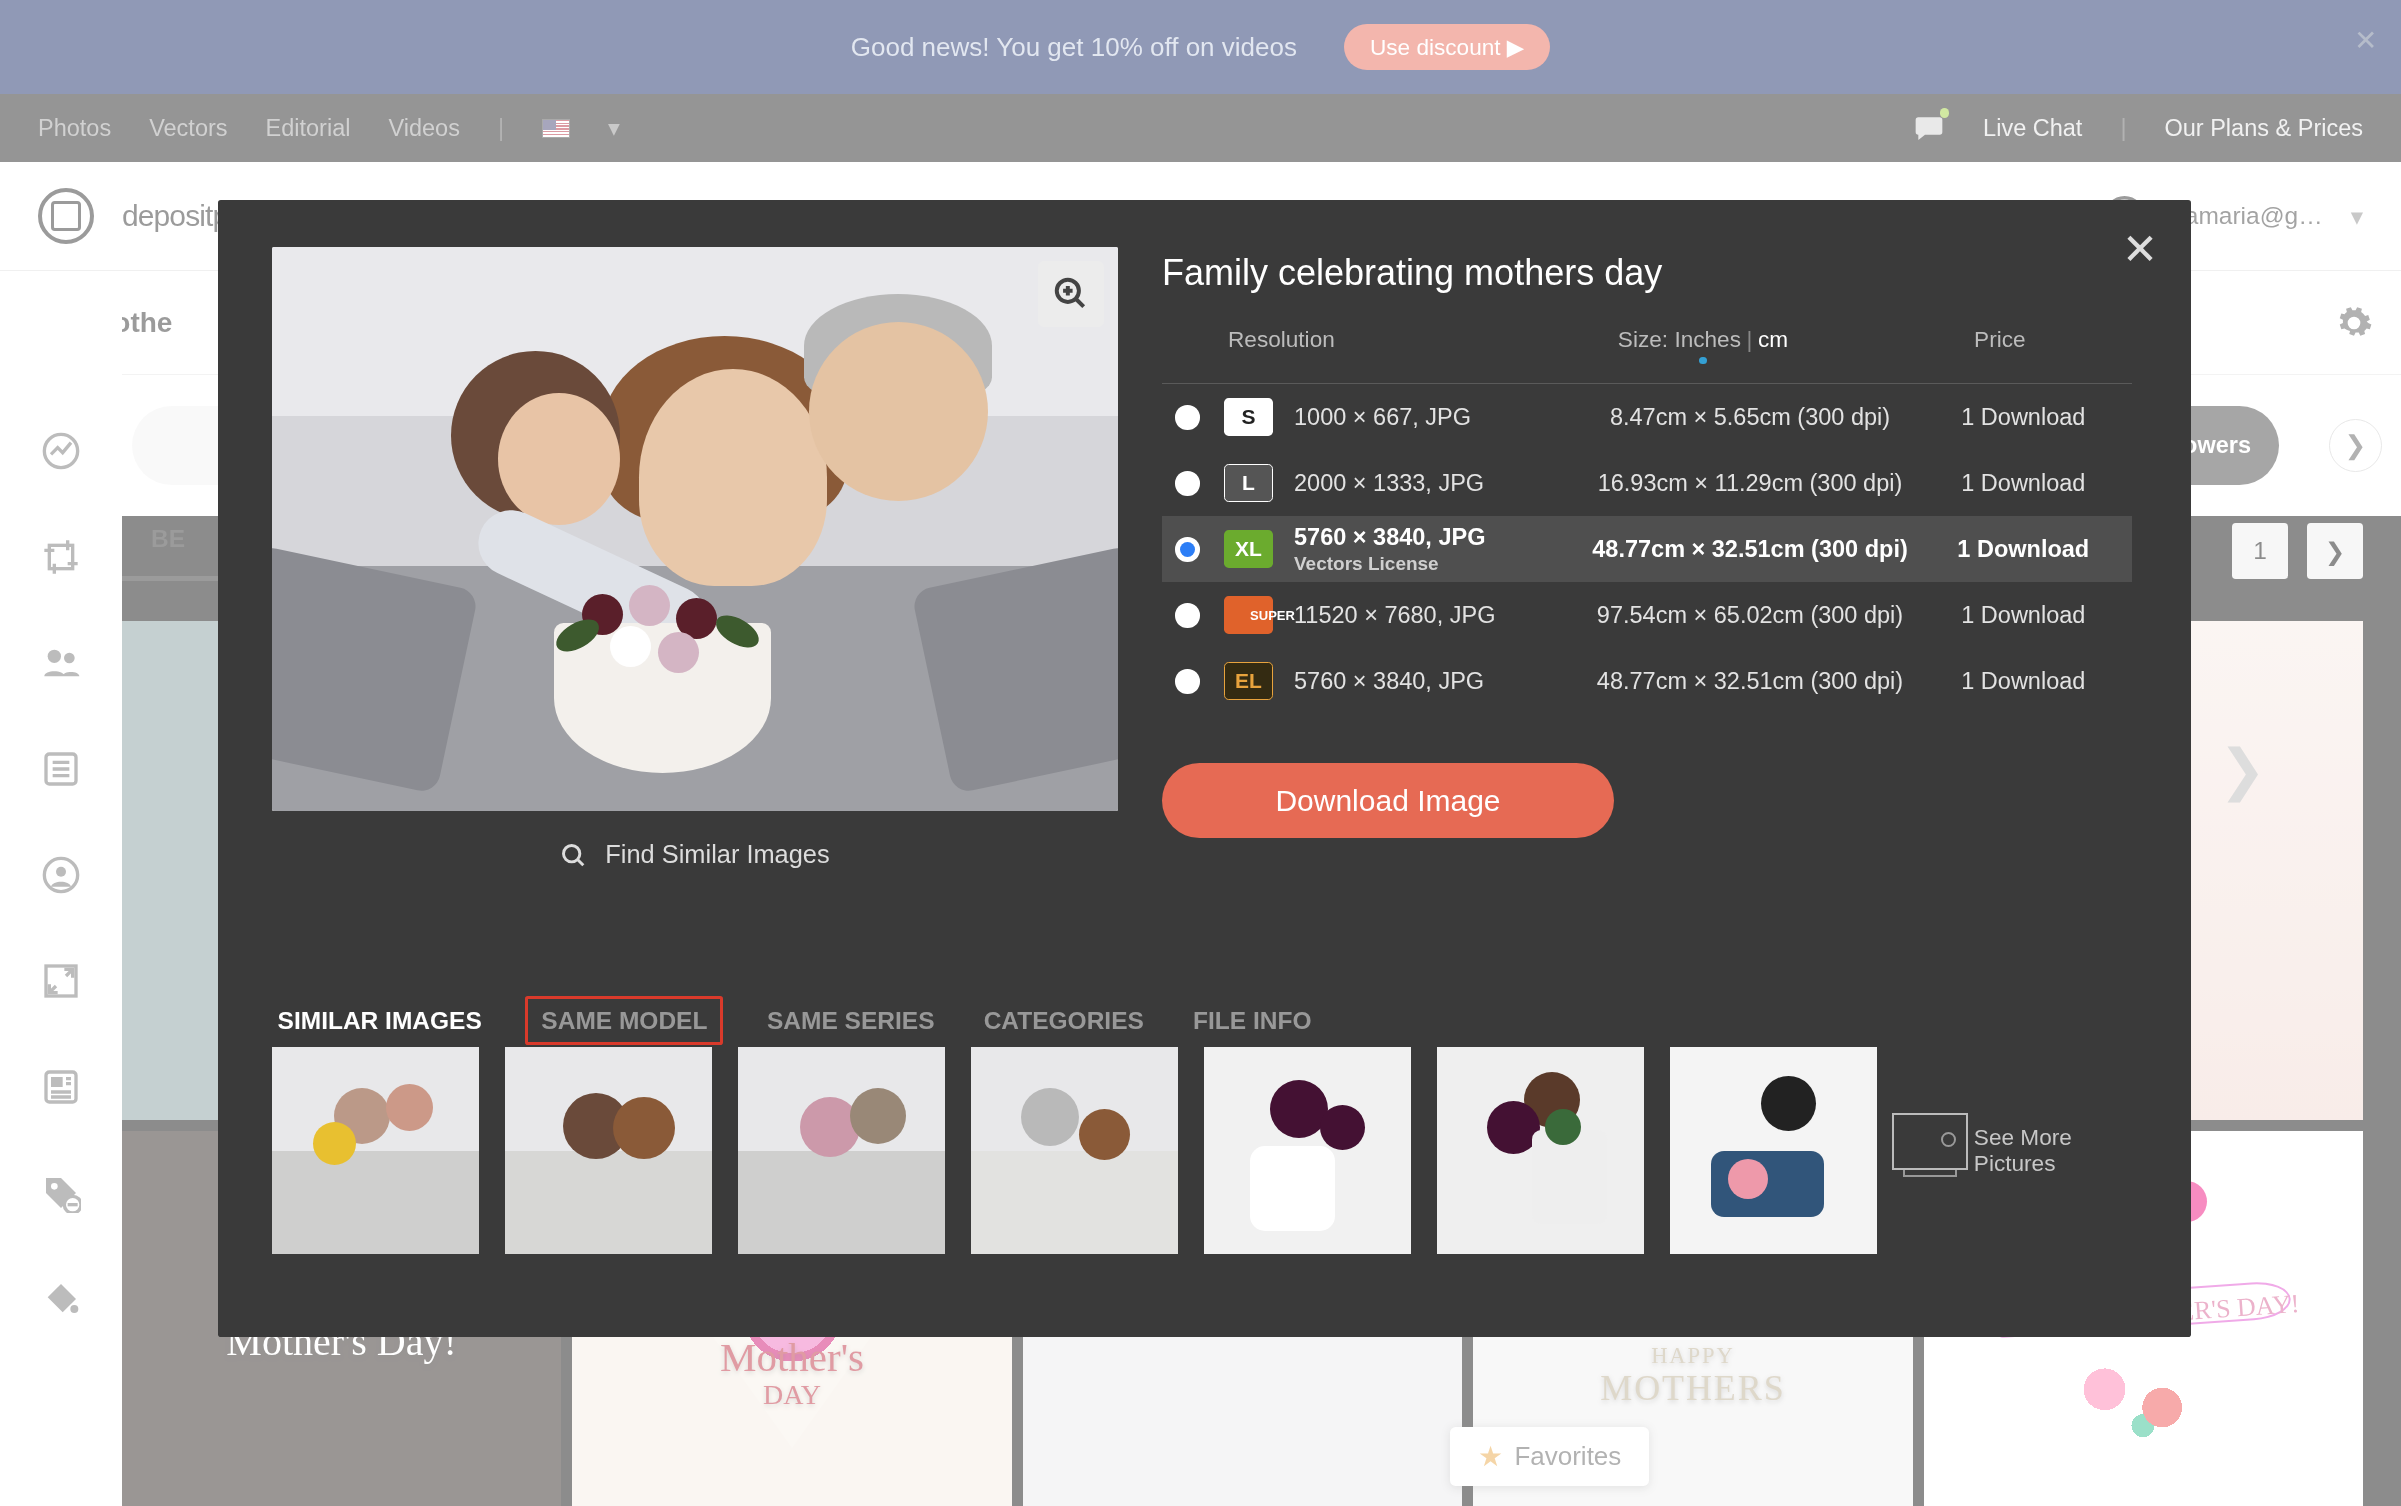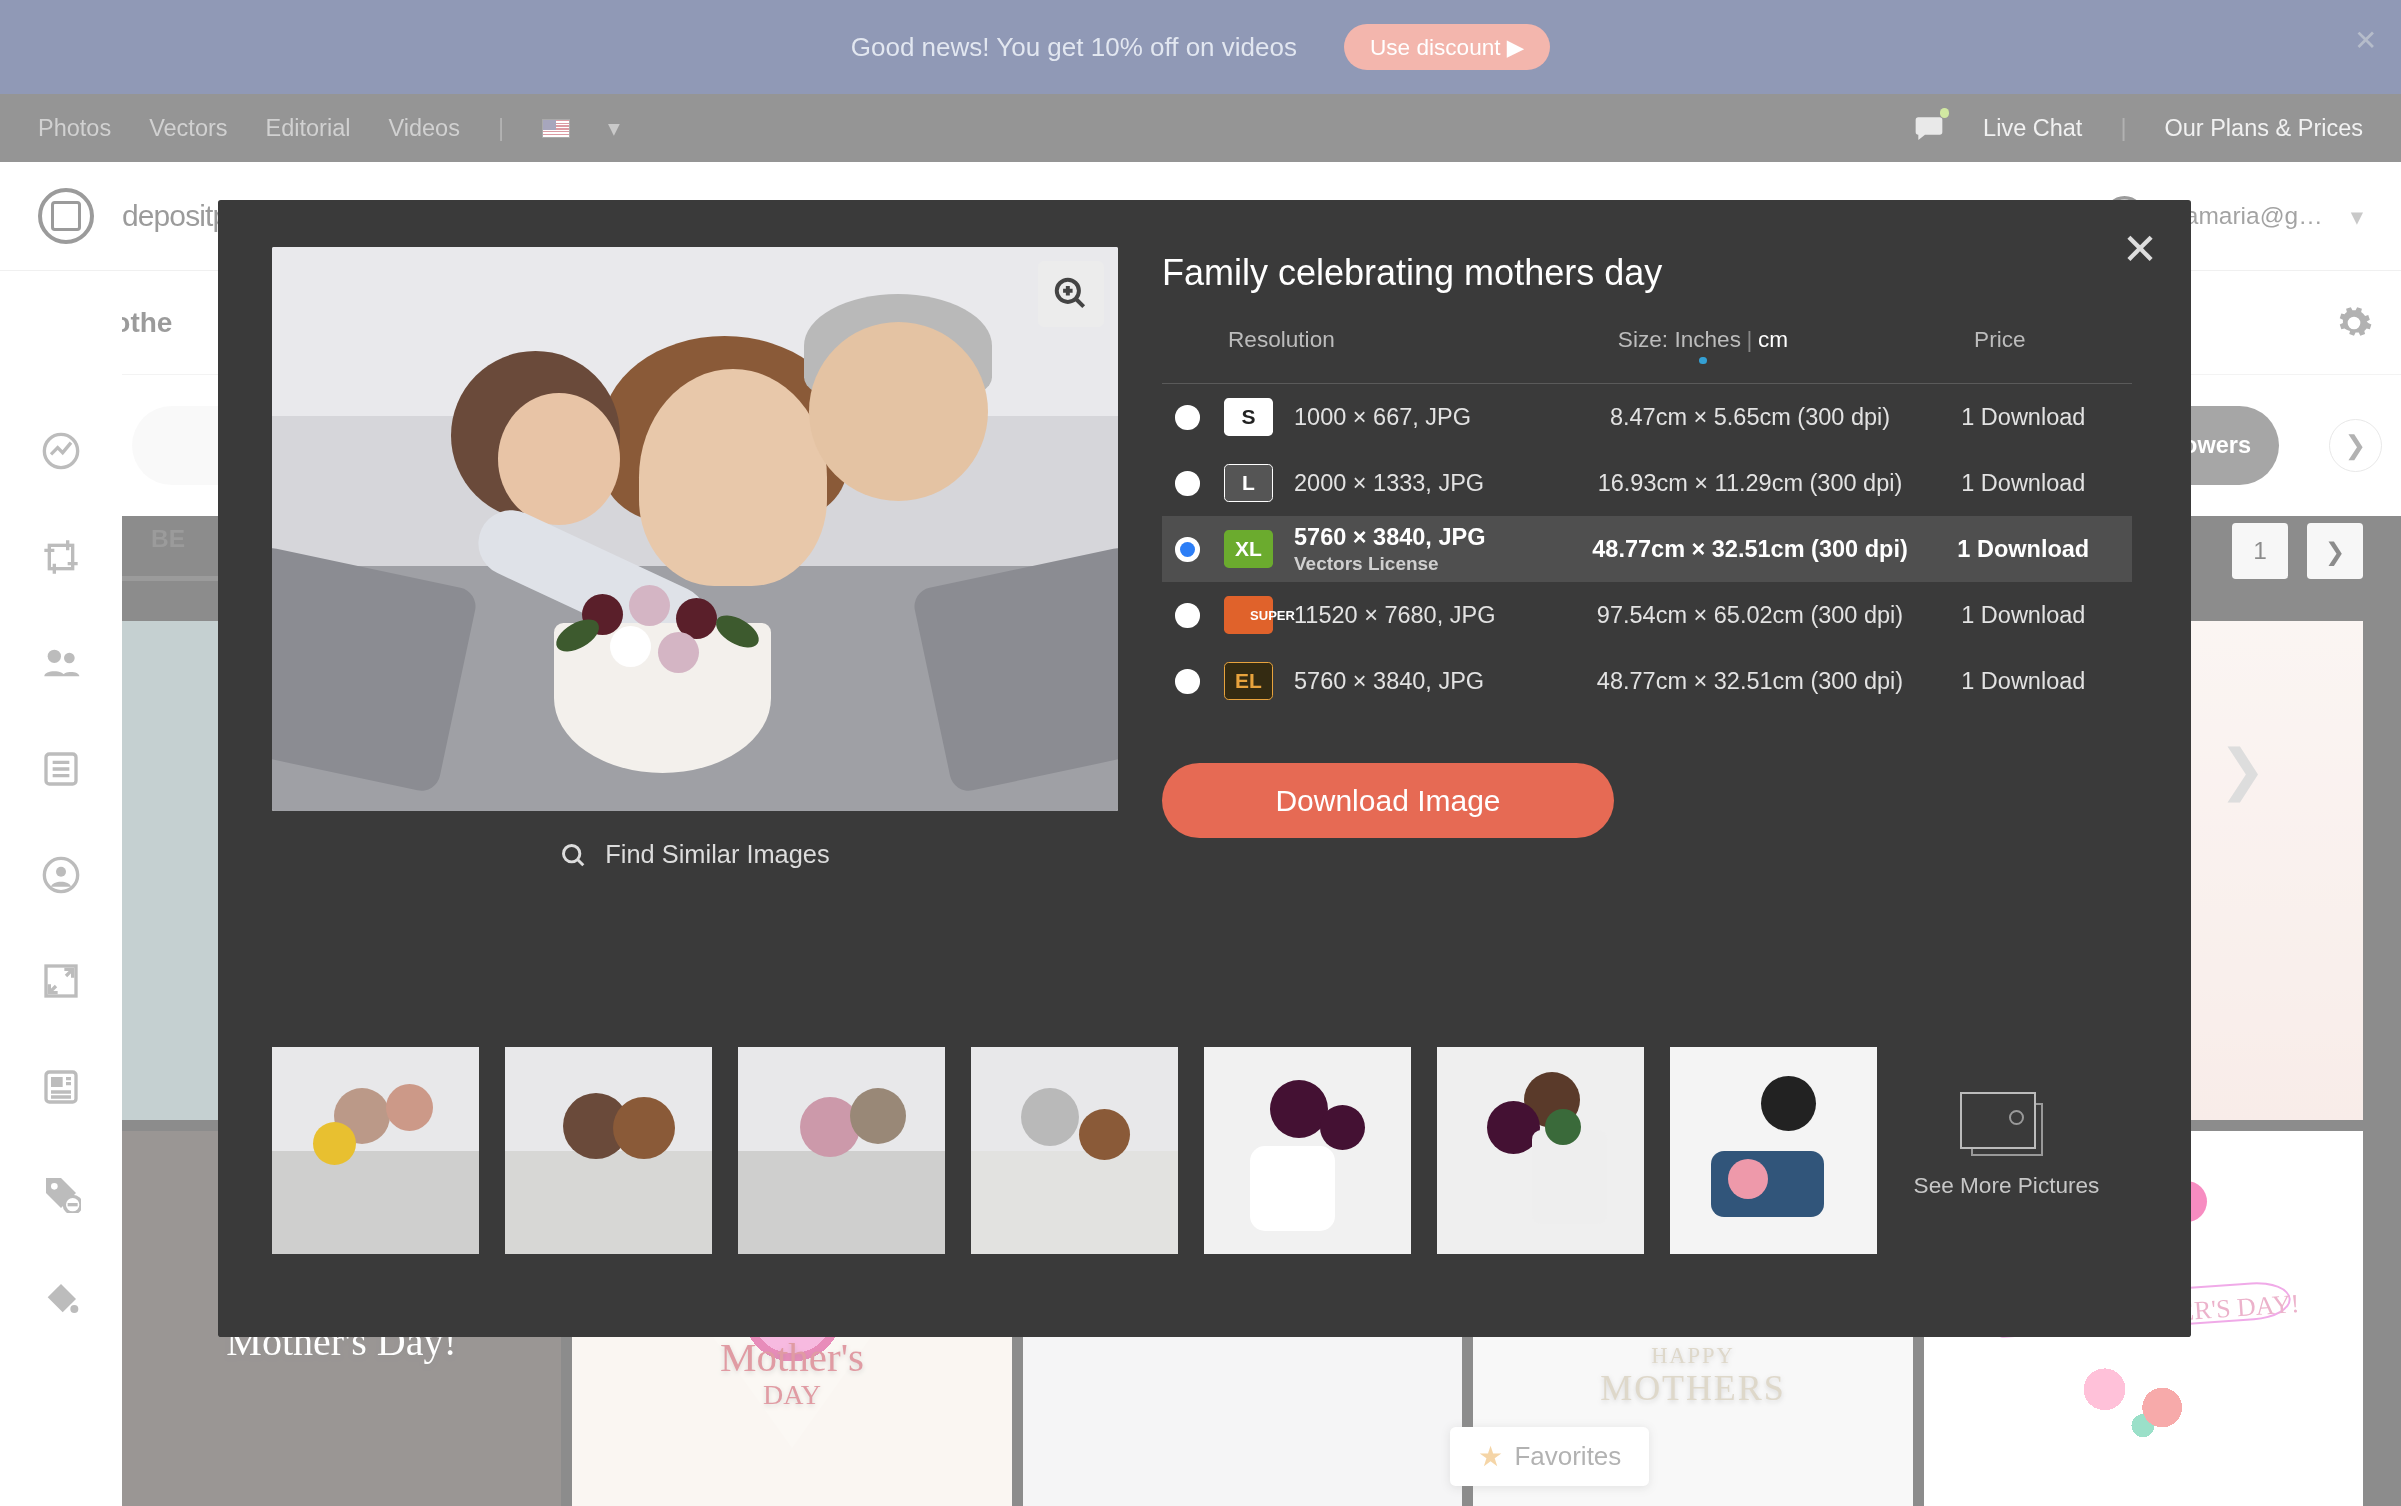--- a/index.html
+++ b/index.html
@@ -74,21 +74,21 @@
   .prow.selected .pr{color:#fff;font-weight:600;}
   .dlbtn{ position:absolute; left:944px; top:563px; width:452px; height:75px; background:#e66a54; color:#fff; border-radius:38px; display:flex;align-items:center;justify-content:center; font-size:30px;}
   .nextarrow{position:absolute;right:-75px;top:537px;font-size:56px;color:#ddd;}
 
   .tabs{position:absolute;left:54px;top:796px;display:flex;gap:38px;font-size:24.5px;color:#989898;font-weight:600;align-items:center;}
   .tabs .tab{padding:7.5px 5.6px;}
   .tabs .tab.active{color:#fff;}
   .tabs .tab.hl{border:3.8px solid #d93a2b;border-radius:2.8px;padding:7.5px 13px;}
   .thumbs{position:absolute;left:54px;top:847px;display:flex;gap:26px;}
   .thumb{width:207px;height:207px;background:#c8c8c8;border-radius:1.9px;}
-  .seemore{width:207px;height:207px;display:flex;flex-direction:column;align-items:center;justify-content:center;gap:17px;color:#c7c7c7;font-size:22.6px;}
+  .seemore{width:207px;height:207px;display:flex;flex-direction:row;align-items:center;justify-content:center;gap:17px;color:#c7c7c7;font-size:22.6px;}
   .seemore .ph{width:72px;height:53px;border:2.8px solid #999;position:relative;}
   .seemore .ph::after{content:"";position:absolute;left:-13px;top:-13px;width:72px;height:53px;border:2.8px solid #bbb;background:#3a3a3a;}
   .seemore .ph .circ{position:absolute;width:15px;height:15px;border:2.8px solid #999;border-radius:50%;left:36px;top:5.6px;z-index:2;}
 
   
   .scene{width:100%;height:100%;background:linear-gradient(180deg,#e9e9ec 0 30%,#d6d6da 30% 100%);position:relative;}
   .person{position:absolute;border-radius:50%;}
   .p1{width:169px;height:169px;left:179px;top:104px;background:#6a4a3a;} 
   .p1b{position:absolute;width:122px;height:132px;left:226px;top:146px;background:#e8c4a6;border-radius:50%;}
   .p2{width:188px;height:217px;left:367px;top:122px;background:#e8c8aa;border-radius:50% 50% 40% 40%;} 
@@ -416,20 +416,27 @@
       <span class="res">5760 × 3840, JPG</span>
       <span class="sz">48.77cm × 32.51cm (300 dpi)</span>
       <span class="pr">1 Download</span>
     </div>
   </div>
 
   <div class="dlbtn">Download Image</div>
 
   <span class="nextarrow">❯</span>
 
+  <div class="tabs">
+    <span class="tab active">SIMILAR IMAGES</span>
+    <span class="tab hl">SAME MODEL</span>
+    <span class="tab">SAME SERIES</span>
+    <span class="tab">CATEGORIES</span>
+    <span class="tab">FILE INFO</span>
+  </div>
 
   <div class="thumbs">
     <div class="thumb">
         <div class="tscene">
           <div class="sofa"></div>
           <div class="tblob" style="left:30%;top:20%;width:56px;height:56px;background:#b98;"></div>
           <div class="tblob" style="left:55%;top:18%;width:47px;height:47px;background:#c98;"></div>
           <div class="tblob" style="left:20%;top:36%;width:43px;height:43px;background:#e8c030;"></div>
         </div>
       </div>

